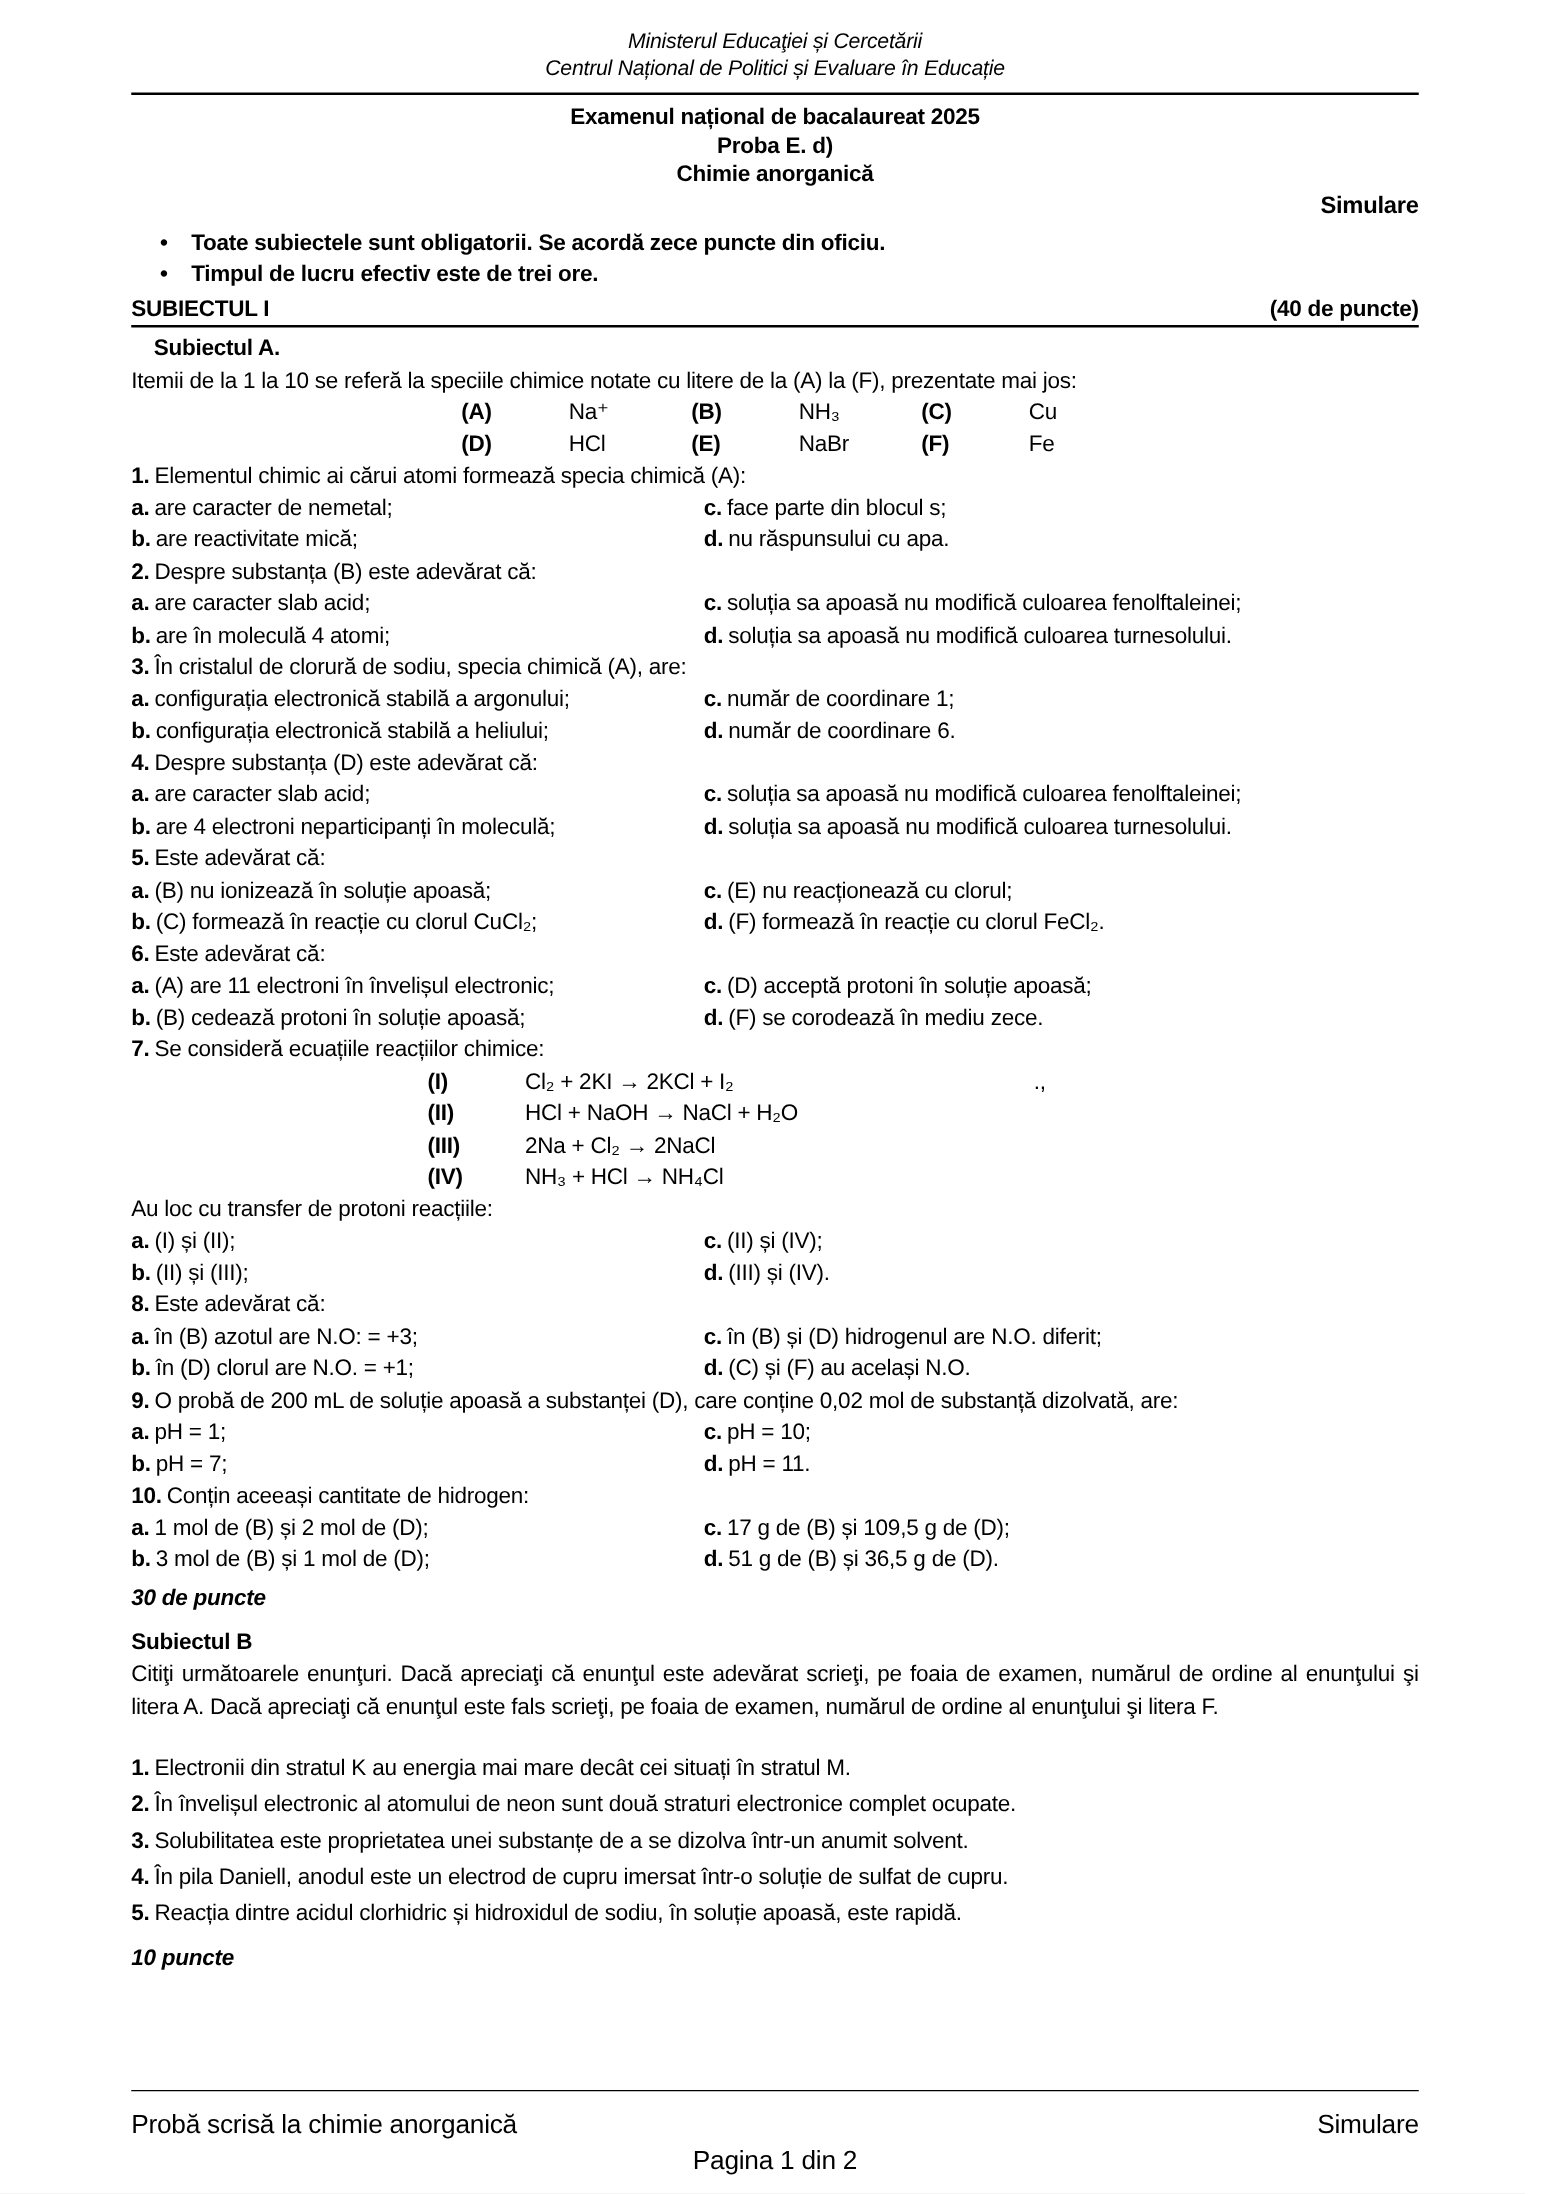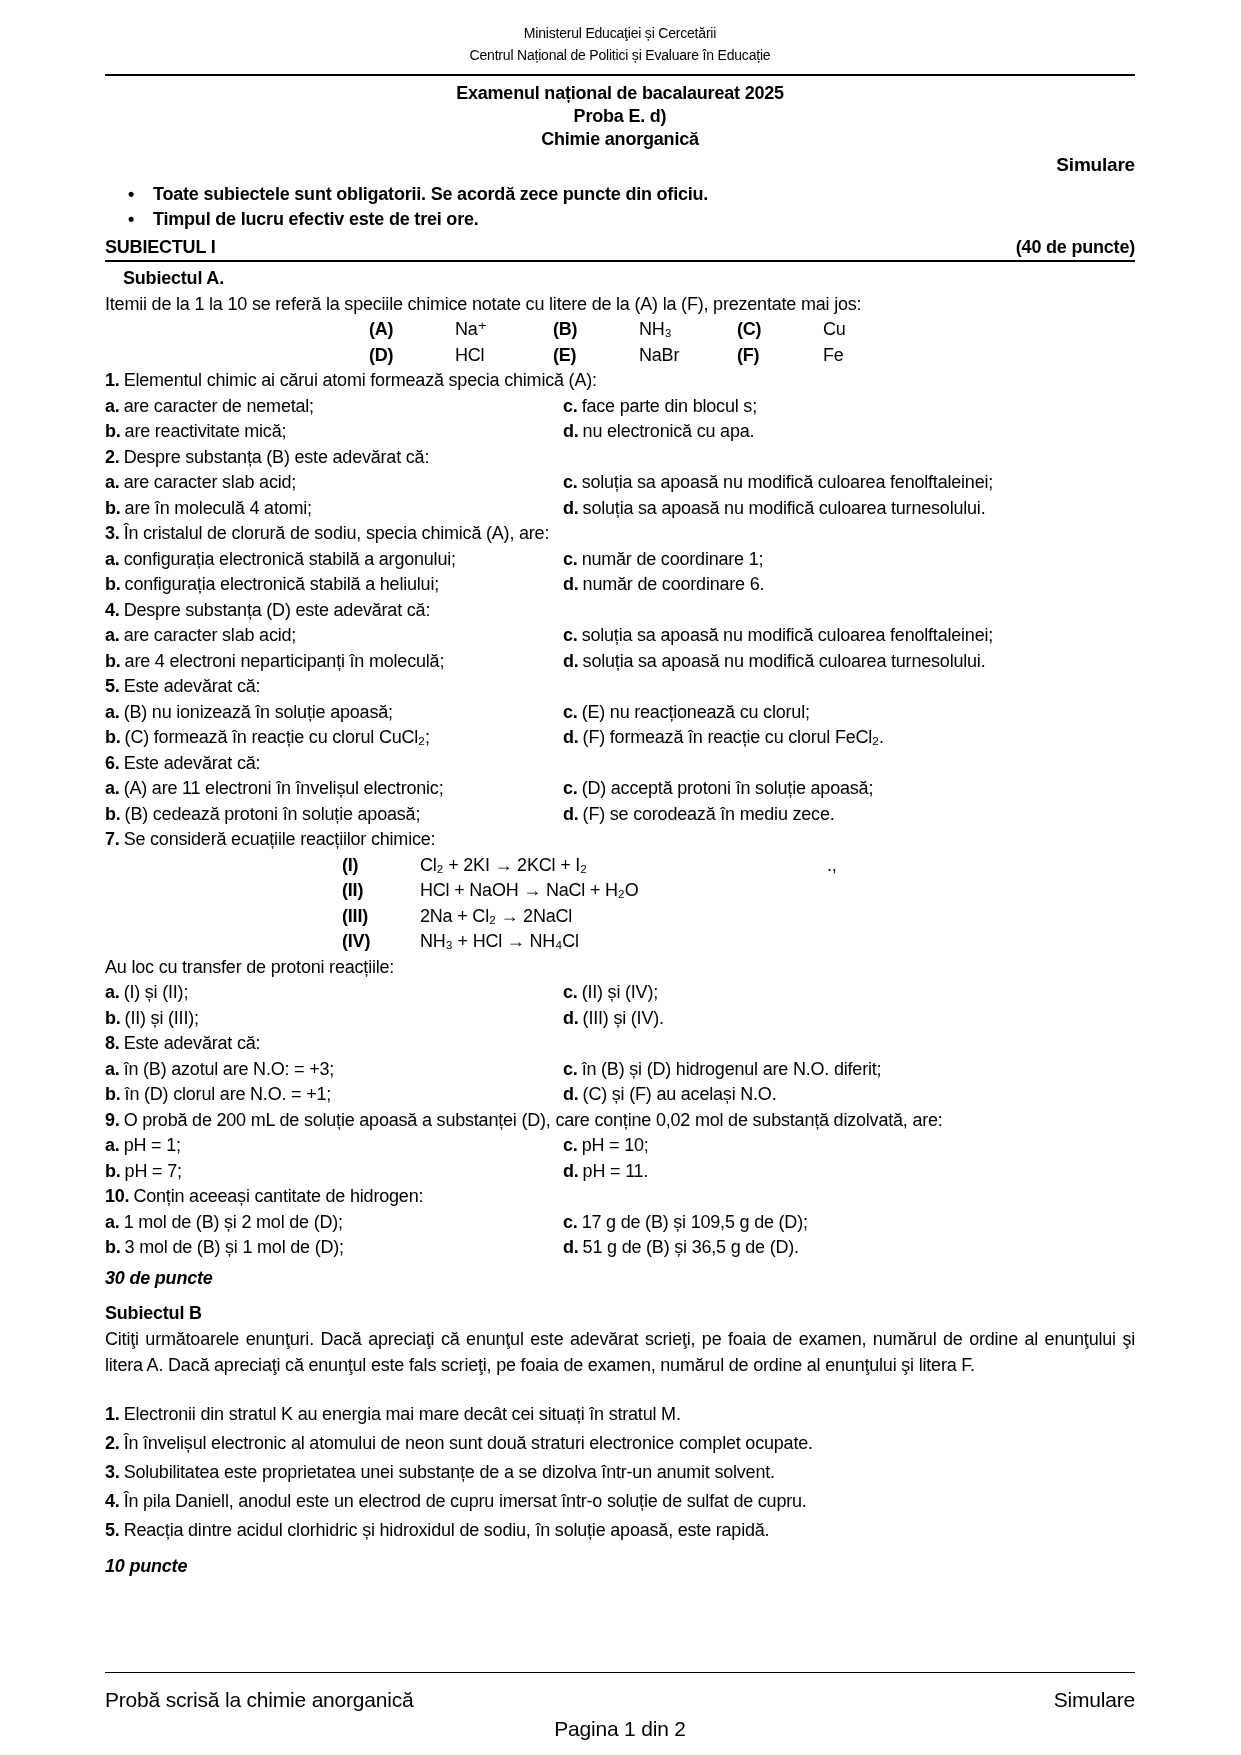--- a/index.html
+++ b/index.html
@@ -4,21 +4,21 @@
 <style>
   html,body{margin:0;padding:0;background:#e8e8e8;}
   .page{
     width:1241px;height:1755px;background:#ffffff;color:#000;
     position:relative;box-sizing:border-box;
     padding:22px 106px 0 105px;
     font-family:"Liberation Sans","DejaVu Sans",sans-serif;
     font-size:18px;line-height:26px;letter-spacing:-0.2px;
   }
   .center{text-align:center;}
-  .small{font-size:14px;line-height:22px;}
+  .small{font-size:17px;line-height:22px;font-style:italic;}
   .title-line{font-size:18px;line-height:23px;font-weight:bold;text-align:center;}
   .session{font-size:19px;line-height:22px;font-weight:bold;text-align:right;margin-top:3px;}
   .rule{border-top:2px solid #000;margin-top:8px;}
   ul.bullets{list-style:none;margin:6px 0 0;padding:0;font-weight:bold;}
   ul.bullets li{position:relative;padding-left:48px;line-height:25px;}
   ul.bullets li::before{content:"\2022";position:absolute;left:23px;}
   .subject-row{display:flex;justify-content:space-between;font-weight:bold;
     border-bottom:2px solid #000;margin-top:3px;line-height:24px;padding-bottom:1px;}
   .partA-title{font-weight:bold;margin-top:3px;margin-left:18px;}
   .species{display:flex;flex-wrap:wrap;width:560px;margin-left:264px;}
@@ -124,21 +124,21 @@
 
   <div class="opt">
     <b>b.</b><span>are reactivitate mică;</span>
   </div>
 
   <div class="opt">
     <b>c.</b><span>face parte din blocul s;</span>
   </div>
 
   <div class="opt">
-    <b>d.</b><span>nu electronică cu apa.</span>
+    <b>d.</b><span>nu răspunsului cu apa.</span>
   </div>
 </div>
   </div>
 
   <div class="question">
     <div class="q-stem">
       <b>2.</b><span>Despre substanța (B) este adevărat că:</span>
     </div>
     <div class="equations"></div>
 

